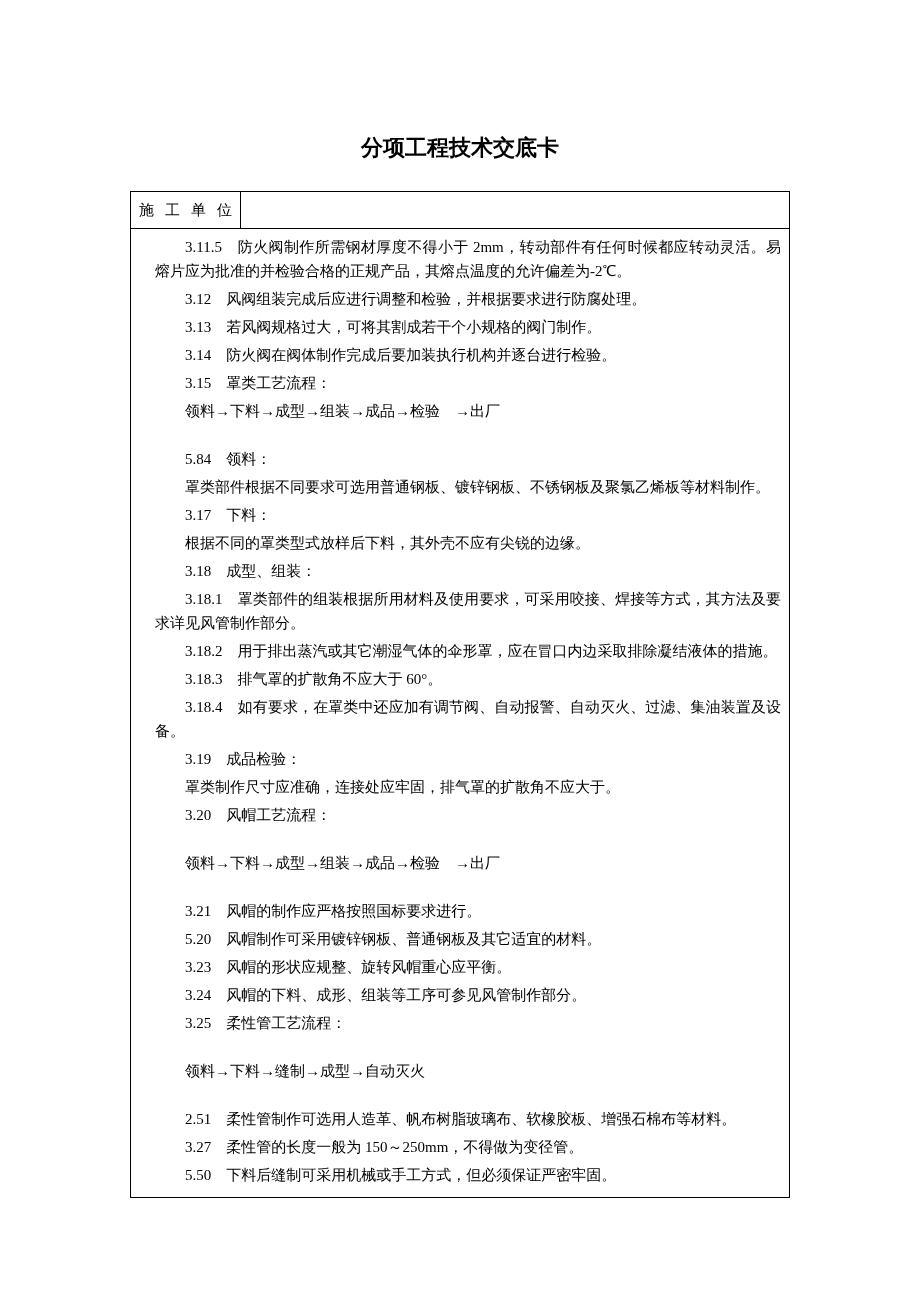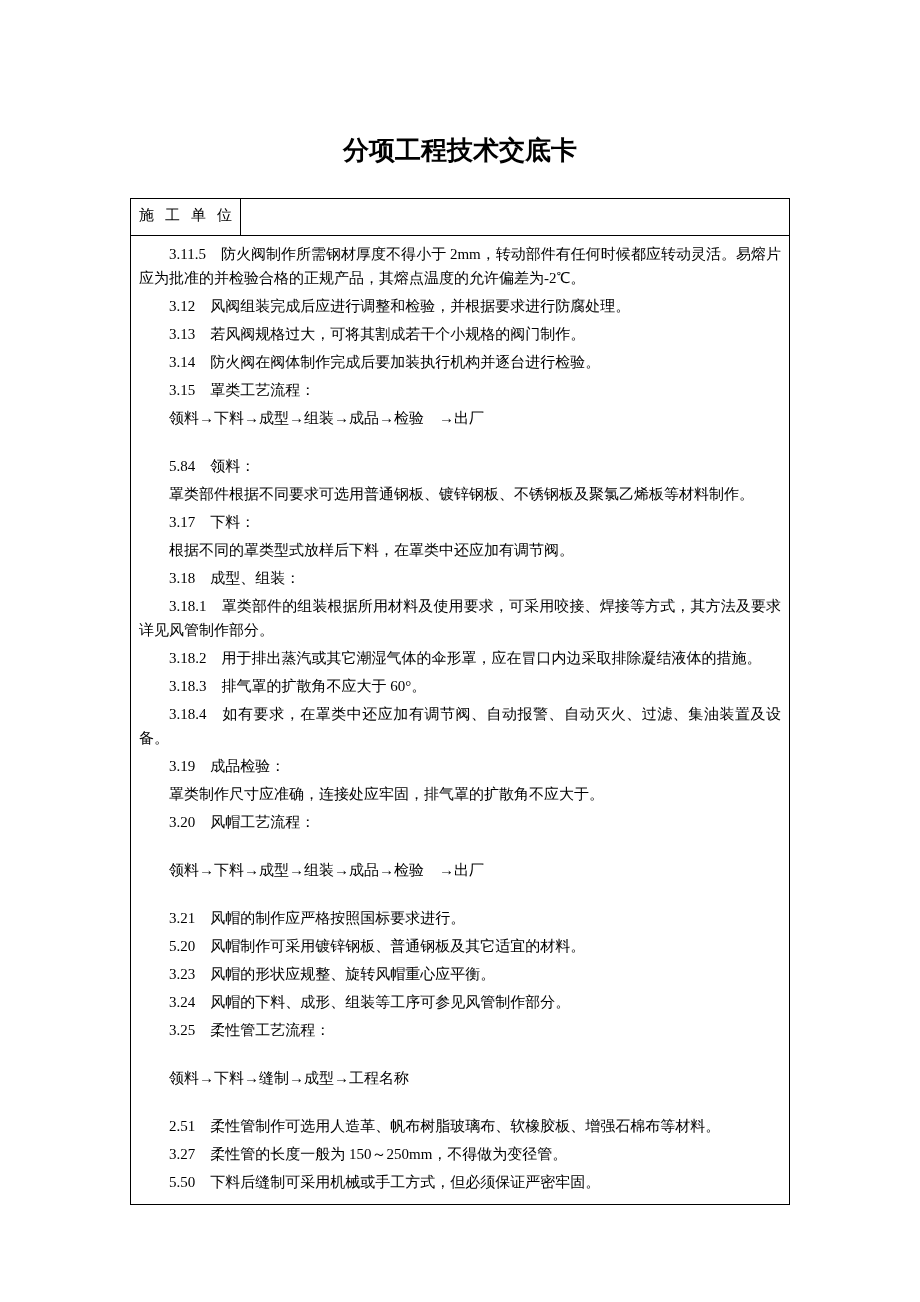--- a/index.html
+++ b/index.html
@@ -7,21 +7,21 @@
       font-family: "SimSun", "宋体", serif;
       background: #fff;
       width: 920px;
       padding: 130px 130px 80px 130px;
       font-size: 15px;
       line-height: 1.6;
       color: #000;
     }
     .title {
       text-align: center;
-      font-size: 26px;
+      font-size: 22px;
       font-weight: bold;
       margin-bottom: 26px;
       font-family: "SimSun", "宋体", serif;
     }
     table.header-table {
       width: 100%;
       border-collapse: collapse;
       border: 1px solid #000;
     }
     table.header-table td {
@@ -29,38 +29,38 @@
       padding: 6px 8px;
       vertical-align: middle;
       height: 34px;
     }
     td.label-cell {
       width: 110px;
       text-align: justify;
       text-align-last: justify;
       padding-left: 12px;
       padding-right: 12px;
-      font-family: Liberation Mono, monospace;
     }
     td.mid-label {
       width: 95px;
       text-align: center;
       letter-spacing: 0;
     }
     .content-row td {
       padding: 10px 12px 14px 36px;
       vertical-align: top;
       border-top: 1px solid #000;
     }
     .content-cell p {
       margin: 0 0 4px 0;
       text-align: justify;
     }
     .content-cell .i2 {
       text-indent: 2em;
+      margin-left: 16px;
     }
     .content-cell .gap {
       height: 20px;
     }
   </style>
 </head>
 <body>
 
 <div class="title">分项工程技术交底卡</div>
 
@@ -75,39 +75,39 @@
       <p class="i2" style="text-indent:2em">3.11.5　防火阀制作所需钢材厚度不得小于 2mm，转动部件有任何时候都应转动灵活。易熔片应为批准的并检验合格的正规产品，其熔点温度的允许偏差为-2℃。</p>
       <p class="i2">3.12　风阀组装完成后应进行调整和检验，并根据要求进行防腐处理。</p>
       <p class="i2">3.13　若风阀规格过大，可将其割成若干个小规格的阀门制作。</p>
       <p class="i2">3.14　防火阀在阀体制作完成后要加装执行机构并逐台进行检验。</p>
       <p class="i2">3.15　罩类工艺流程：</p>
       <p class="i2">领料→下料→成型→组装→成品→检验　→出厂</p>
       <div class="gap"></div>
       <p class="i2">5.84　领料：</p>
       <p class="i2">罩类部件根据不同要求可选用普通钢板、镀锌钢板、不锈钢板及聚氯乙烯板等材料制作。</p>
       <p class="i2">3.17　下料：</p>
-      <p class="i2">根据不同的罩类型式放样后下料，在罩类中还应加有调节阀。</p>
+      <p class="i2">根据不同的罩类型式放样后下料，其外壳不应有尖锐的边缘。</p>
       <p class="i2">3.18　成型、组装：</p>
       <p class="i2" style="text-indent:2em">3.18.1　罩类部件的组装根据所用材料及使用要求，可采用咬接、焊接等方式，其方法及要求详见风管制作部分。</p>
       <p class="i2">3.18.2　用于排出蒸汽或其它潮湿气体的伞形罩，应在冒口内边采取排除凝结液体的措施。</p>
       <p class="i2">3.18.3　排气罩的扩散角不应大于 60°。</p>
       <p class="i2" style="text-indent:2em">3.18.4　如有要求，在罩类中还应加有调节阀、自动报警、自动灭火、过滤、集油装置及设备。</p>
       <p class="i2">3.19　成品检验：</p>
       <p class="i2">罩类制作尺寸应准确，连接处应牢固，排气罩的扩散角不应大于。</p>
       <p class="i2">3.20　风帽工艺流程：</p>
       <div class="gap"></div>
       <p class="i2">领料→下料→成型→组装→成品→检验　→出厂</p>
       <div class="gap"></div>
       <p class="i2">3.21　风帽的制作应严格按照国标要求进行。</p>
       <p class="i2">5.20　风帽制作可采用镀锌钢板、普通钢板及其它适宜的材料。</p>
       <p class="i2">3.23　风帽的形状应规整、旋转风帽重心应平衡。</p>
       <p class="i2">3.24　风帽的下料、成形、组装等工序可参见风管制作部分。</p>
       <p class="i2">3.25　柔性管工艺流程：</p>
       <div class="gap"></div>
-      <p class="i2">领料→下料→缝制→成型→工程名称</p>
+      <p class="i2">领料→下料→缝制→成型→自动灭火</p>
       <div class="gap"></div>
       <p class="i2">2.51　柔性管制作可选用人造革、帆布树脂玻璃布、软橡胶板、增强石棉布等材料。</p>
       <p class="i2">3.27　柔性管的长度一般为 150～250mm，不得做为变径管。</p>
       <p class="i2">5.50　下料后缝制可采用机械或手工方式，但必须保证严密牢固。</p>
     </td>
   </tr>
 </tbody>
   </table>
 
 </body></html>

